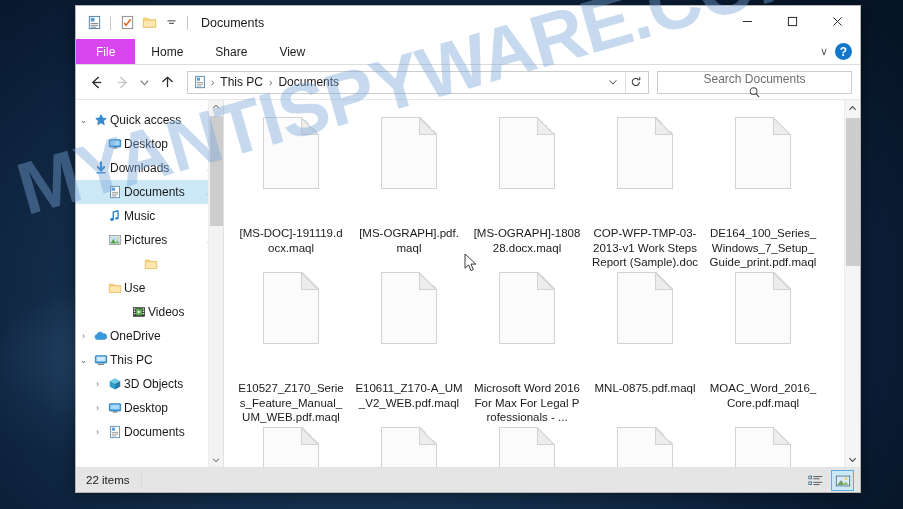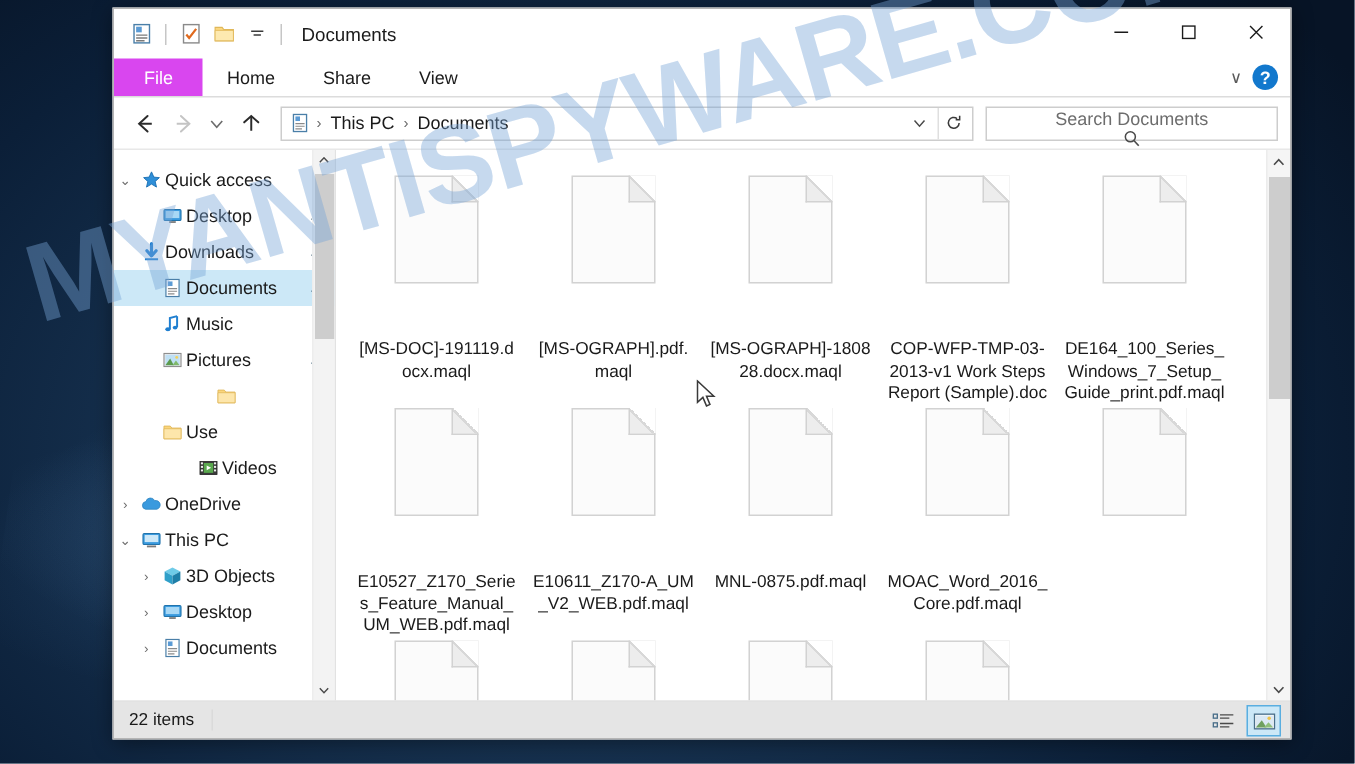--- a/index.html
+++ b/index.html
@@ -644,20 +644,26 @@
           <div class="fitem">
             <div class="ficon-wrap">
               <div class="ficon"></div>
             </div>
             <div class="fname">E10611_Z170-A_UM_V2_WEB.pdf.maql</div>
           </div>
           <div class="fitem">
             <div class="ficon-wrap">
               <div class="ficon"></div>
             </div>
+            <div class="fname">Microsoft Word 2016 For Max For Legal Professionals - ...</div>
+          </div>
+          <div class="fitem">
+            <div class="ficon-wrap">
+              <div class="ficon"></div>
+            </div>
             <div class="fname">MNL-0875.pdf.maql</div>
           </div>
           <div class="fitem">
             <div class="ficon-wrap">
               <div class="ficon"></div>
             </div>
             <div class="fname">MOAC_Word_2016_Core.pdf.maql</div>
           </div>
           <div class="fitem">
             <div class="ficon-wrap">

